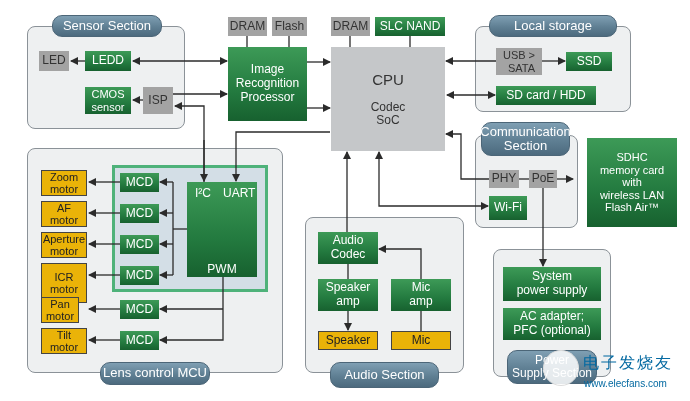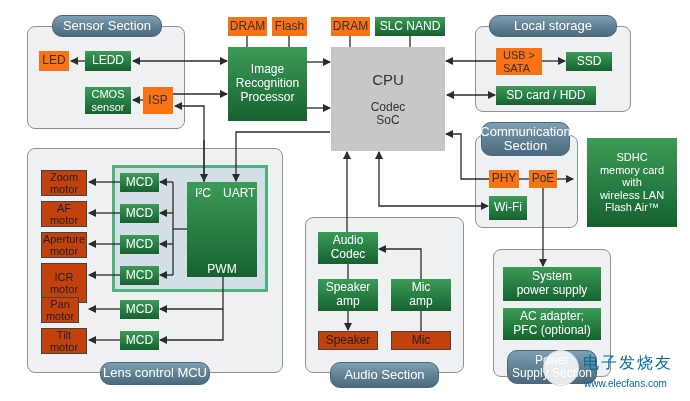--- a/index.html
+++ b/index.html
@@ -10,25 +10,25 @@
              border:1.5px solid #8b9298; border-radius:8px; }
   .tab { position:absolute; box-sizing:border-box; color:#ffffff; font-size:13px;
          text-align:center; border-radius:10px;
          background:linear-gradient(#7f9fb3 0%, #5f7f93 55%, #4c6a7e 100%);
          border:1px solid #4c6678; display:flex; align-items:center; justify-content:center;
          line-height:1.1; }
   .green { position:absolute; box-sizing:border-box; color:#ffffff; text-align:center;
            background:linear-gradient(#3d9a57 0%, #237a3f 60%, #17612f 100%);
            display:flex; align-items:center; justify-content:center; line-height:1.15;
            font-size:12px; }
-  .grey { position:absolute; box-sizing:border-box; color:#333; text-align:left;
-          background:#f97316; display:flex; align-items:center; justify-content:center;
+  .grey { position:absolute; box-sizing:border-box; color:#333; text-align:right;
+          background:#a3a3a3; display:flex; align-items:center; justify-content:center;
           line-height:1.1; font-size:12px; }
   .white { position:absolute; box-sizing:border-box; color:#222; text-align:center;
-           background:#c2410c; border:1px solid #444; display:flex; align-items:center;
+           background:#eab308; border:1px solid #444; display:flex; align-items:center;
            justify-content:center; line-height:1.1; font-size:12px; }
   .ml { white-space:pre-line; }
   svg.wires { position:absolute; left:0; top:0; pointer-events:none; }
   .wm { position:absolute; color:#0369a1; font-size:11px; }
 </style>
 </head>
 <body>
 
 <div class="section" style="left:27px;top:26px;width:158px;height:103px;"></div>
 <div class="section" style="left:475px;top:26px;width:156px;height:86px;"></div>

